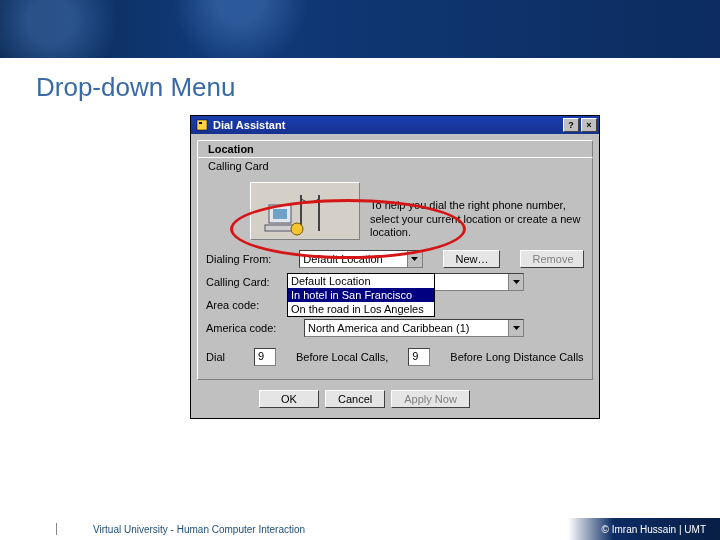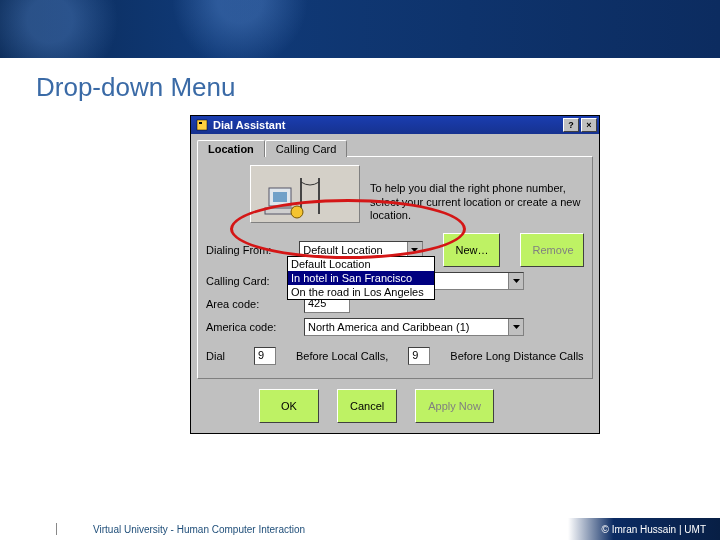--- a/index.html
+++ b/index.html
@@ -75,20 +75,21 @@
     padding: 6px;
     font-size: 11px;
     font-family: "MS Sans Serif", Tahoma, Arial, sans-serif;
     color: #000;
   }
   .tabs {
     display: flex;
     position: relative;
     z-index: 2;
     margin-bottom: -1px;
+    flex-direction: column;
   }
   .tab {
     border: 1px solid #808080;
     border-bottom: none;
     border-top-color: #fff;
     border-left-color: #fff;
     background: #c0c0c0;
     padding: 2px 10px;
     font-size: 11px;
     border-radius: 2px 2px 0 0;
@@ -164,44 +165,44 @@
   }
   .win-input {
     height: 18px;
     background: #fff;
     border: 1px solid #808080;
     border-top-color: #404040;
     border-left-color: #404040;
     padding: 1px 3px;
   }
   .win-btn {
-    background: #bef264;
+    background: #e5e5e5;
     border: 1px solid #fff;
     border-right-color: #404040;
     border-bottom-color: #404040;
-    padding: 10px 12px;
+    padding: 2px 12px;
     min-width: 50px;
     text-align: center;
   }
   .win-btn.disabled { color: #808080; }
   .dropdown-list {
     position: absolute;
     background: #fff;
     border: 1px solid #000;
     font-size: 11px;
     z-index: 10;
     left: 89px;
     top: 99px;
     width: 148px;
   }
   .dropdown-list .opt { padding: 1px 3px; white-space: nowrap; overflow: hidden; }
   .dropdown-list .opt.sel { background: #000080; color: #fff; }
   .btn-row {
     display: flex;
-    gap: 18px;
+    gap: 6px;
     justify-content: flex-start;
     padding: 10px 4px 4px 62px;
   }
   .ellipse {
     position: absolute;
     border: 3px solid #d41616;
     border-radius: 50%;
     pointer-events: none;
     z-index: 60;
   }

